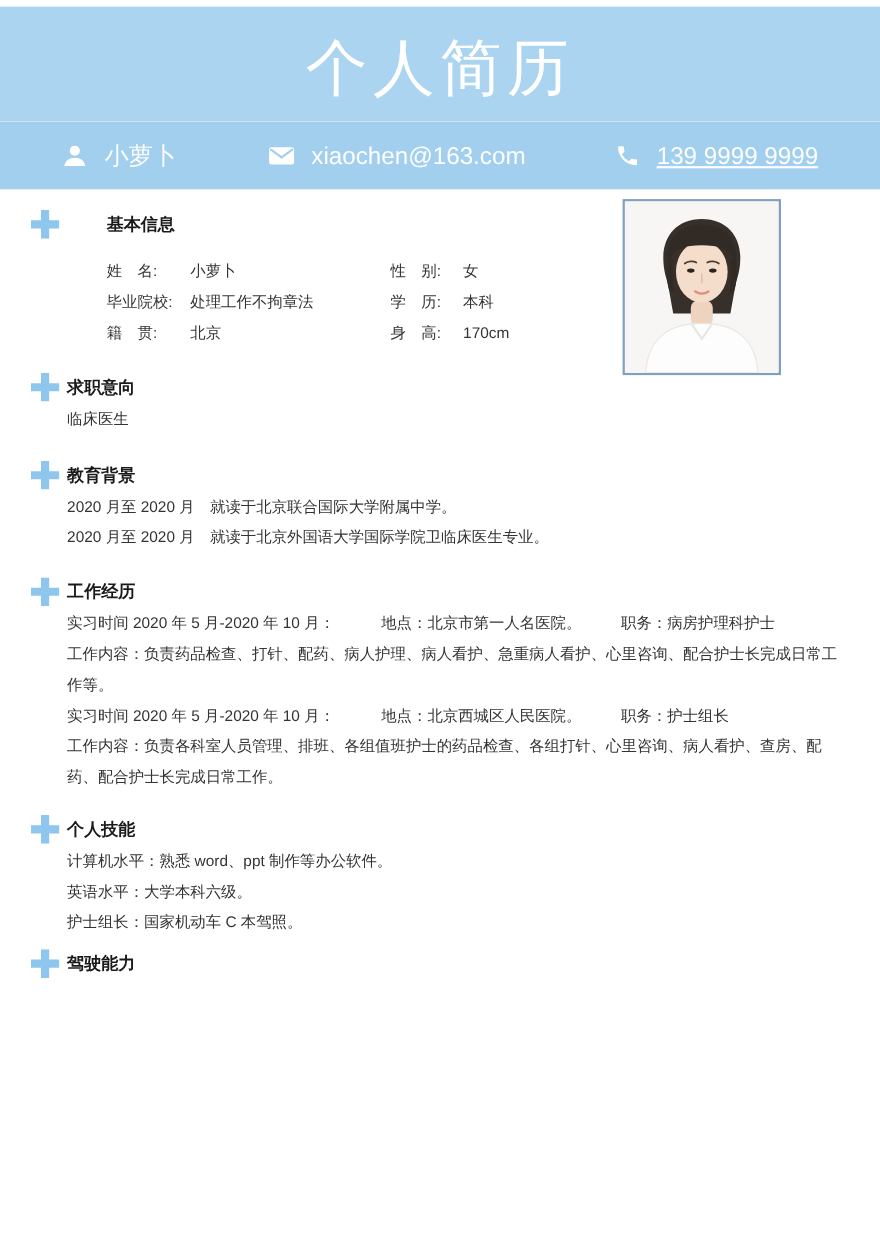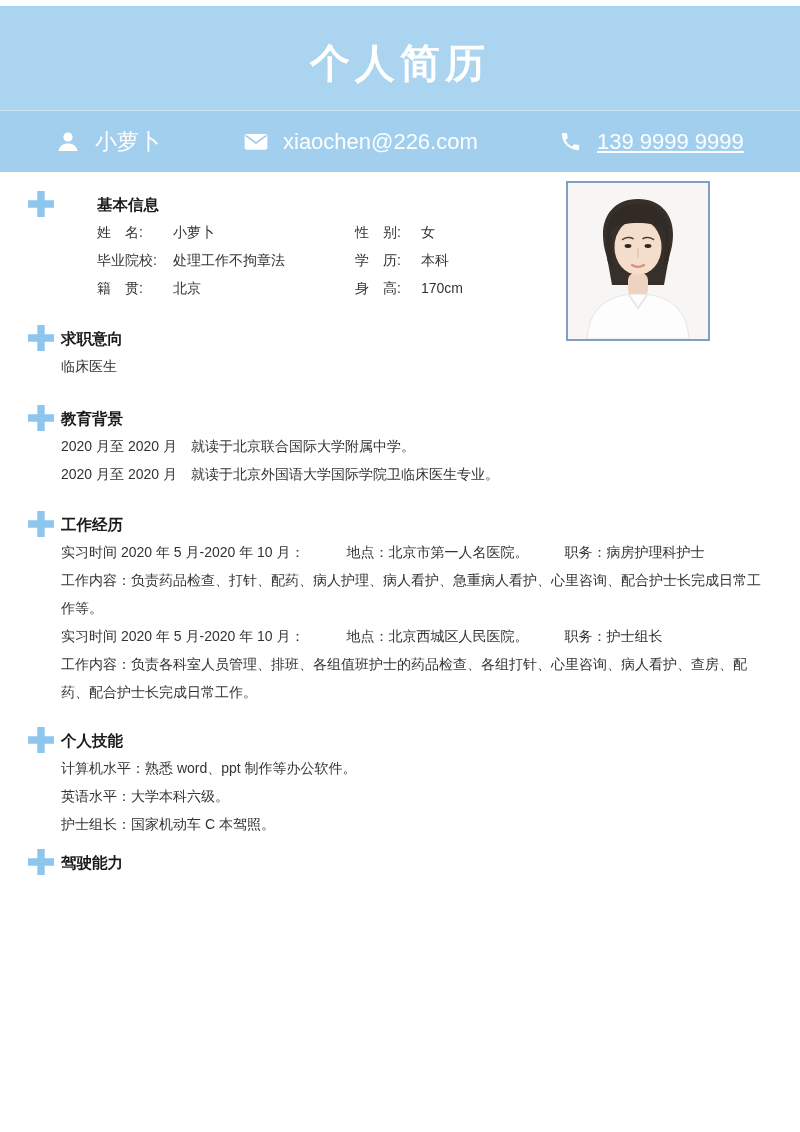--- a/index.html
+++ b/index.html
@@ -8,21 +8,21 @@
     height:1132px; background:#ffffff; overflow:hidden;
     font-family:"Liberation Sans","DejaVu Sans",sans-serif;
     color:#333;
   }
   .page { width:800px; height:1132px; background:#fff; padding-top:6px; position:relative; }
 
   
   .header { height:166px; background:#abd4f1; }
   .header-title-area { height:104px; display:flex; align-items:center; justify-content:center; }
   .header-title-area h1 {
-    color:#fff; font-size:40px; font-weight:700; letter-spacing:5px; padding-top:10px;
+    color:#fff; font-size:56px; font-weight:400; letter-spacing:5px; padding-top:10px;
   }
   .contact-bar {
     height:62px; background:#a3cfee; border-top:1px solid rgba(255,255,255,.45);
     display:flex; align-items:center; padding:0 40px 0 55px;
     color:rgba(255,255,255,.97); font-size:22px;
   }
   .contact-item { display:flex; align-items:center; gap:14px; }
   .c-name { width:188px; }
   .c-email { width:314px; }
   .c-phone { flex:1;text-decoration:underline; }
@@ -37,21 +37,21 @@
   .line { font-size:14px; line-height:28px; color:#333; }
   .para { font-size:14px; line-height:28px; color:#333; text-align:justify; }
 
   .sec-basic  { margin-bottom:24px;gap:36px; }
   .sec-intent { margin-bottom:26px; }
   .sec-edu    { margin-bottom:24px; }
   .sec-work   { margin-bottom:22px; }
   .sec-skills { margin-bottom:12px; }
 
   
-  .info-grid { width:505px; display:grid; grid-template-columns:258px 1fr; }
+  .info-grid { width:505px; display:grid; grid-template-columns:258px 1fr;margin-top:14px; }
   .info-cell { font-size:14px; line-height:28px; white-space:nowrap; }
   .lbl { display:inline-block; min-width:76px; color:#333; }
   .lbl-r { min-width:66px; }
 
   
   .work-meta .m-place { margin-left:42px; }
   .work-meta .m-role  { margin-left:36px; }
 
   
   .photo-frame {
@@ -79,21 +79,21 @@
         </span>
         <span>小萝卜</span>
       </div>
       <div class="contact-item c-email">
         <span class="cicon">
           <svg viewBox="0 0 24 24" width="27" height="27">
               <rect x="1.5" y="5" width="21" height="14.5" rx="2" fill="#fff"></rect>
               <path d="M2.5 6.5 12 13.5 21.5 6.5" stroke="#a3cfee" stroke-width="1.7" fill="none"></path>
             </svg>
         </span>
-        <span>xiaochen@226.com</span>
+        <span>xiaochen@163.com</span>
       </div>
       <div class="contact-item c-phone">
         <span class="cicon">
           <svg viewBox="0 0 24 24" width="23" height="23" fill="#fff">
               <path d="M6.62 10.79a15.05 15.05 0 0 0 6.59 6.59l2.2-2.2a1 1 0 0 1 1.01-.25c1.12.37 2.33.57 3.58.57a1 1 0 0 1 1 1V20a1 1 0 0 1-1 1A17 17 0 0 1 3 4a1 1 0 0 1 1-1h3.5a1 1 0 0 1 1 1c0 1.25.2 2.46.57 3.58a1 1 0 0 1-.25 1.01z"></path>
             </svg>
         </span>
         <span>139 9999 9999</span>
       </div>
     </div>

